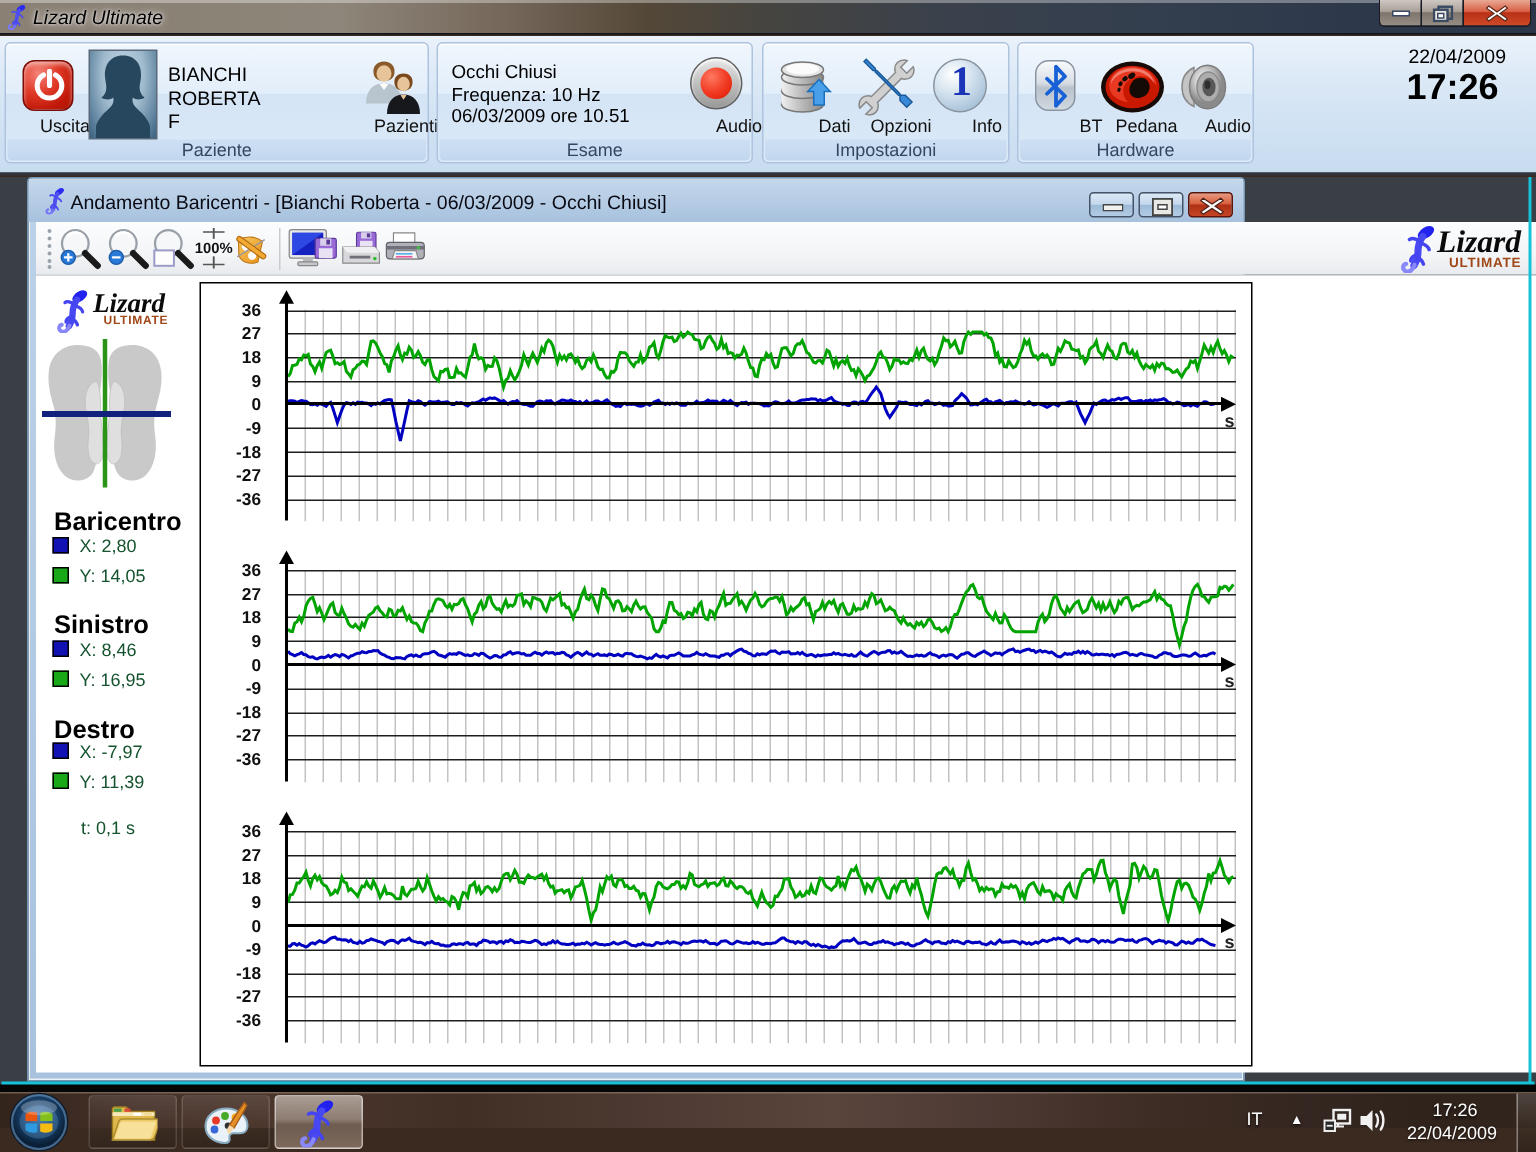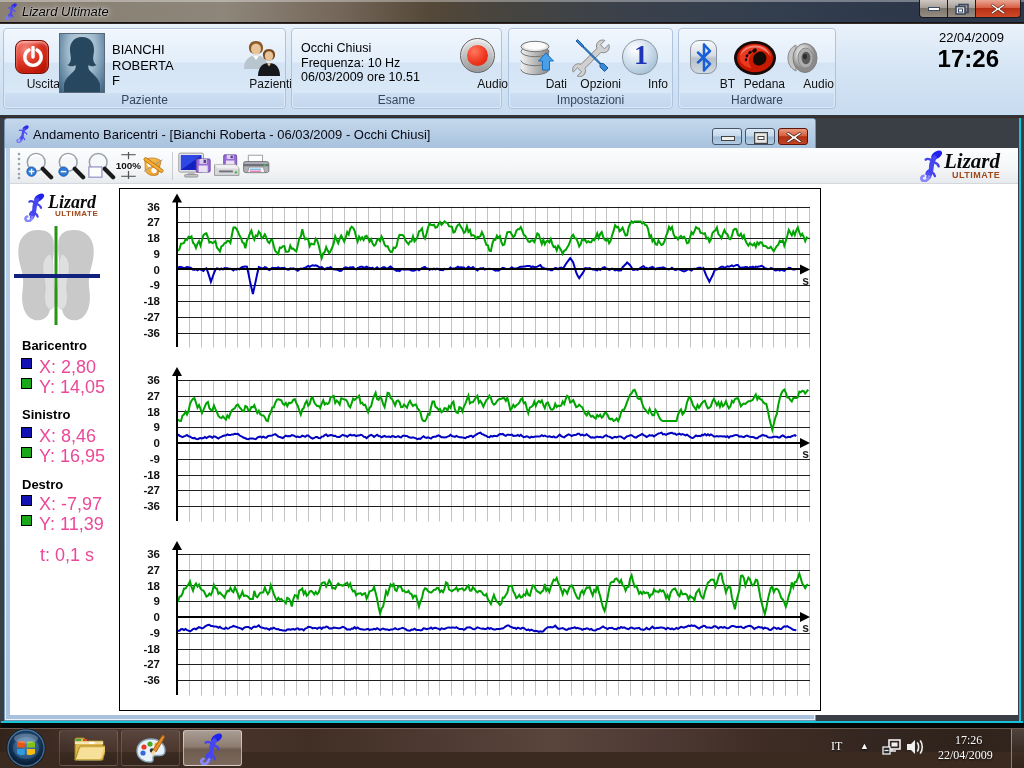--- a/index.html
+++ b/index.html
@@ -29,44 +29,44 @@
 #ribbon-bottom { left:0; top:115px; width:1024px; height:2px; background:#30353d; }
 .group { position:absolute; top:4px; height:81px; border:1px solid #aec4de; border-radius:4px;
   background:linear-gradient(#f0f6fd 0%, #e2eefa 42%, #d4e4f5 43%, #dceaf7 100%);
   box-shadow:inset 0 1px 0 #fff; }
 .glabel { position:absolute; left:1px; right:1px; bottom:1px; height:14px; text-align:center;
   font-size:12px; color:#33475e; background:linear-gradient(#cddff3,#c2d7ee); border-radius:0 0 3px 3px; line-height:14px; }
 .itemlabel { position:absolute; font-size:12px; color:#111; text-align:right; }
 
 
 #mdiframe { left:0px; top:118px; width:1024px; height:605px; background:#3a3f46; }
-#mdiwin { position:absolute; left:4px; top:0px; width:812px; height:603px;
+#mdiwin { position:absolute; left:18px; top:0px; width:812px; height:603px;
   border:1px solid #7696b4; border-radius:3px 3px 0 0;
   background:linear-gradient(#bdd2e8,#a8c2de); box-shadow:inset 0 0 0 1px rgba(255,255,255,.75); }
 #mdititle { position:absolute; left:0; top:0; width:100%; height:29px; background:linear-gradient(#c5d8eb,#a7c2de); border-radius:3px 3px 0 0; }
 #mdititletext { position:absolute; left:28px; top:8px; font-size:13px; color:#0a0a14; }
 .mdibtn { position:absolute; top:9px; width:30px; height:17px; border:1px solid #46546a; border-radius:3px;
   background:linear-gradient(#dcE9f6 0%,#c4d8ec 48%,#9cbbd8 52%,#b4cce4 100%); }
 .mdibtn.cls { background:linear-gradient(#e89a80 0%,#d8603e 45%,#b03014 52%,#c44424 100%); border-color:#5c1408; }
 #mditoolbar { position:absolute; left:5px; top:29px; width:1008px; height:36px;
   background:linear-gradient(#fcfdfe 0%,#f4f5f7 60%,#e8ebee 100%); border-bottom:1px solid #d4d8dc; }
 #mdiclient { position:absolute; left:5px; top:65px; width:1008px; height:531px; background:#fff; }
 
 
 #panel { position:absolute; left:109px; top:4px; width:702px; height:523px; background:#fff; border:1px solid #000; }
 
 
-.sbhead { position:absolute; font-size:13px; font-weight:bold; color:#000; }
+.sbhead { position:absolute; font-size:17px; font-weight:bold; color:#000; }
 .sbsq { position:absolute; width:11px; height:11px; border:1px solid #000; }
-.sbval { position:absolute; font-size:18px; color:#ec4899; }
+.sbval { position:absolute; font-size:12px; color:#14532d; }
 
 
 #taskgap { left:0; top:723px; width:1024px; height:5px; background:#060606; }
 #taskbar { left:0; top:728px; width:1024px; height:24px;
-  background:linear-gradient(90deg,#33241b 0%,#46322a 9%,#4c362c 18%,#412f26 30%,#4f3b33 44%,#59453c 54%,#4e3a34 64%,#3e2d24 75%,#342620 85%,#30231c 93%,#32251e 100%);font-family:Liberation Serif, serif; }
+  background:linear-gradient(90deg,#33241b 0%,#46322a 9%,#4c362c 18%,#412f26 30%,#4f3b33 44%,#59453c 54%,#4e3a34 64%,#3e2d24 75%,#342620 85%,#30231c 93%,#32251e 100%); }
 #taskbar:before { content:""; position:absolute; left:0; top:0; width:100%; height:1px; background:rgba(150,130,115,0.6); }
 .taskbtn { position:absolute; top:2px; width:59px; height:36px; border:1px solid rgba(255,255,255,0.15); border-radius:3px;
   background:linear-gradient(rgba(255,255,255,0.09),rgba(255,255,255,0.02) 50%,rgba(0,0,0,0.1)); }
 .taskbtn.active { background:linear-gradient(#a99c93 0%,#8d7d72 45%,#6e5c50 55%,#7c695c 100%); border-color:rgba(255,255,255,0.5); }
 .tray { position:absolute; color:#fff; font-size:12px; text-shadow:0 1px 2px rgba(0,0,0,0.8); }
 </style>
 </head>
 <body>
 
 <div class="abs" id="titlebar">

